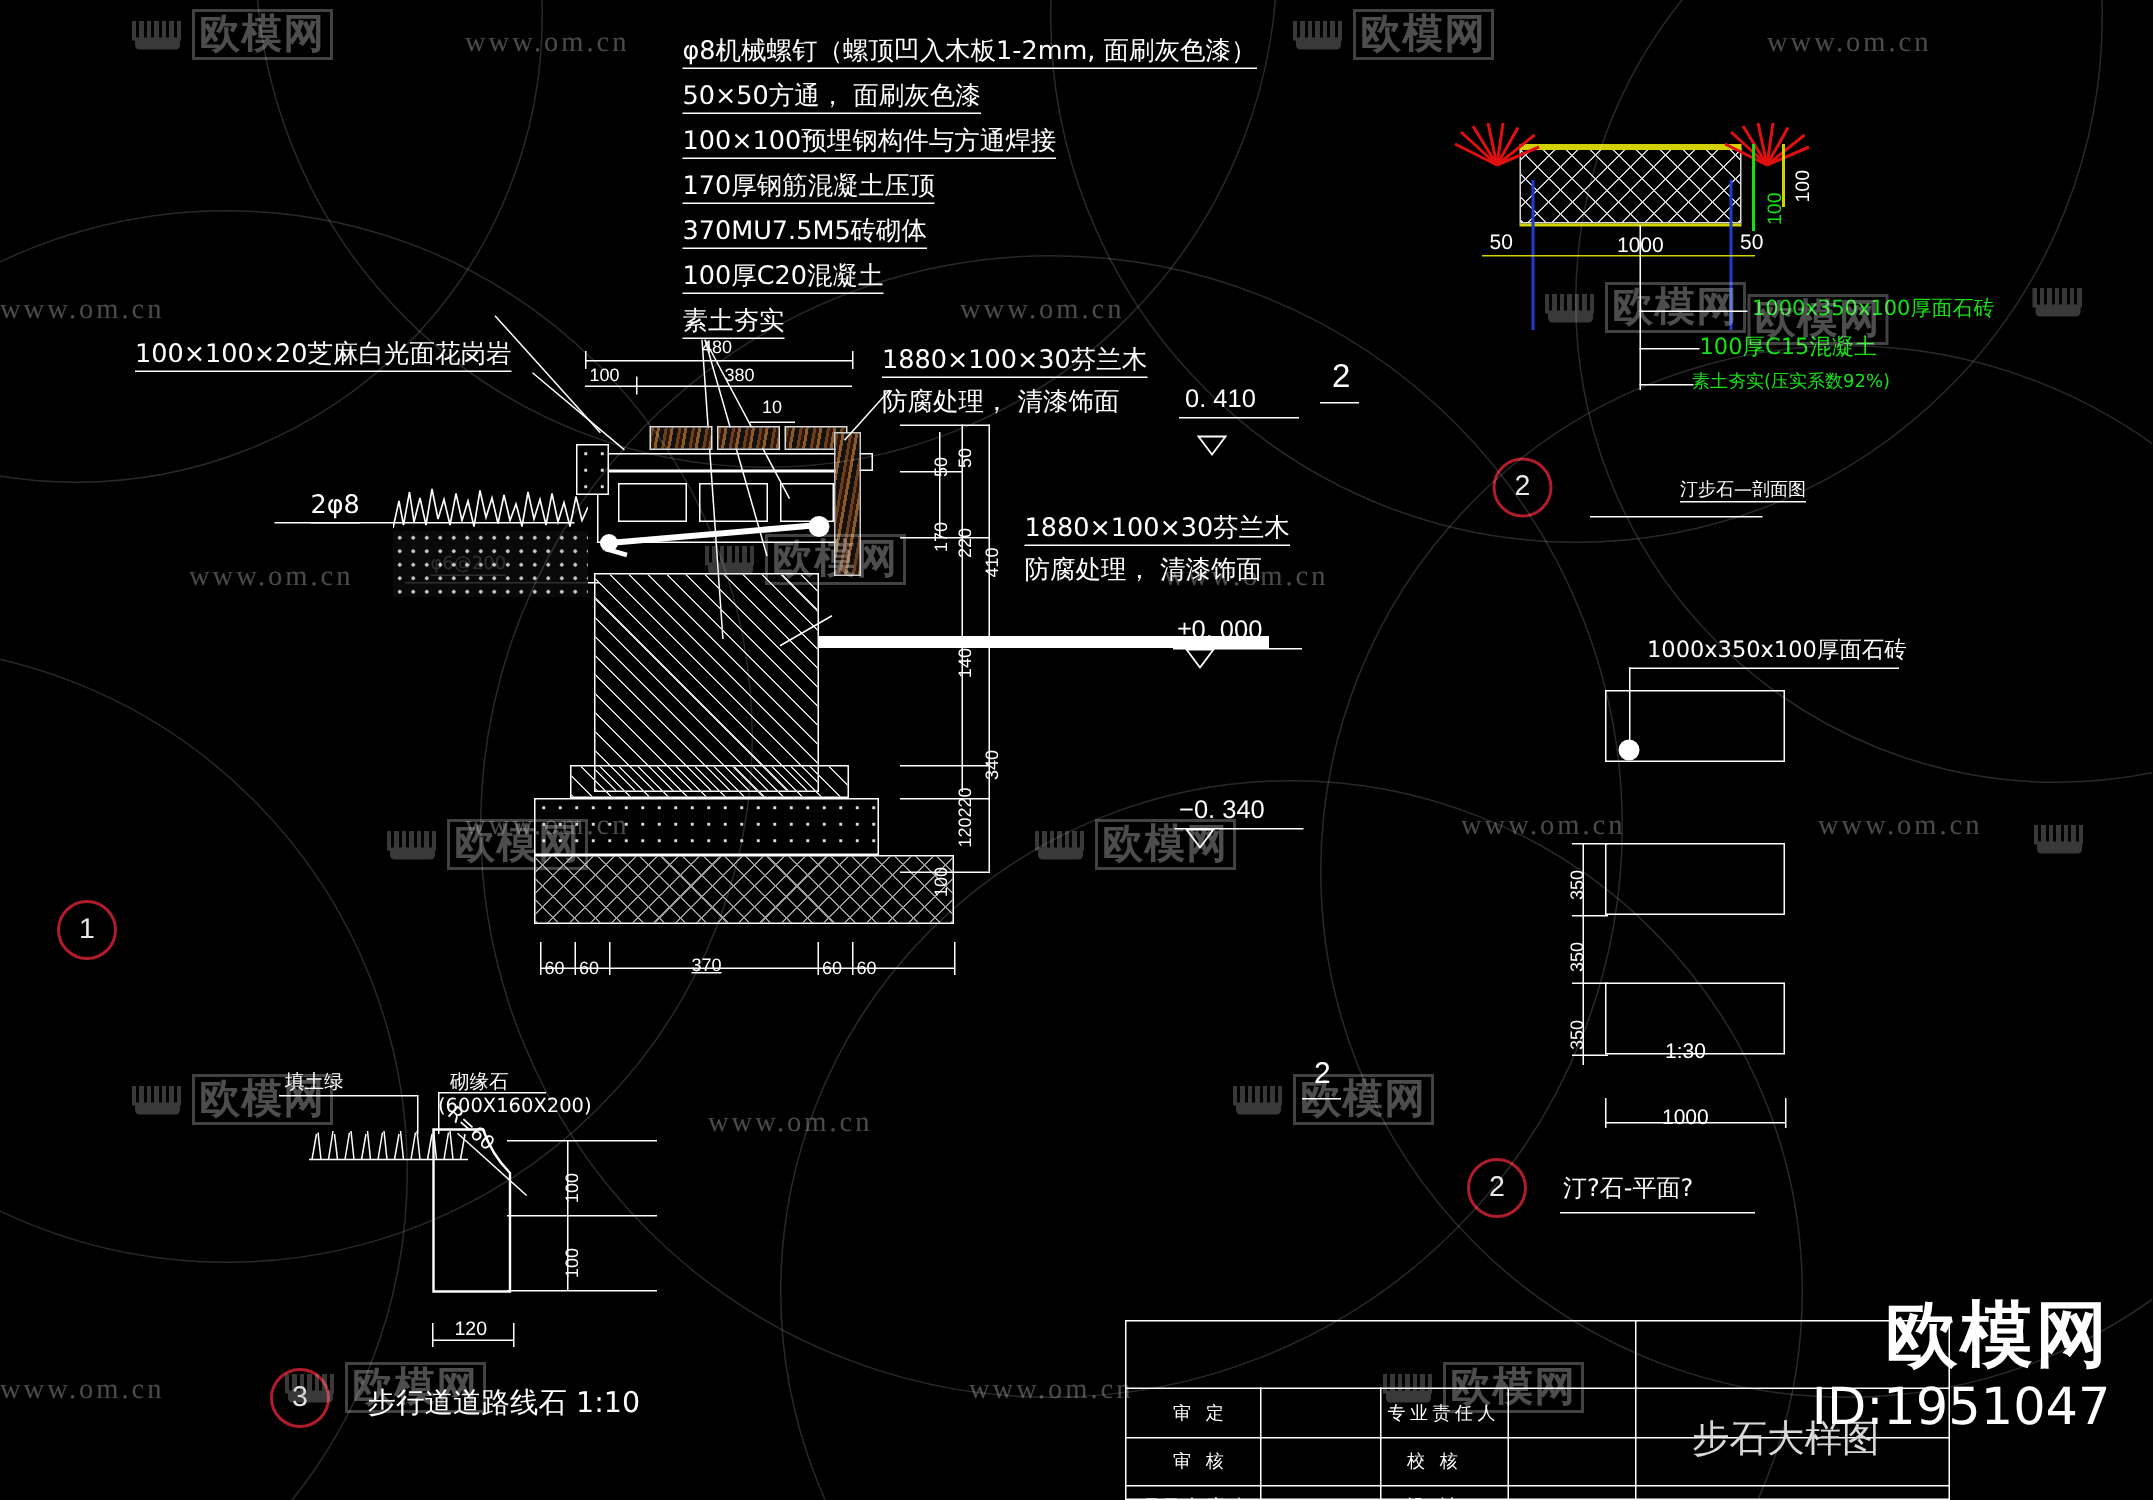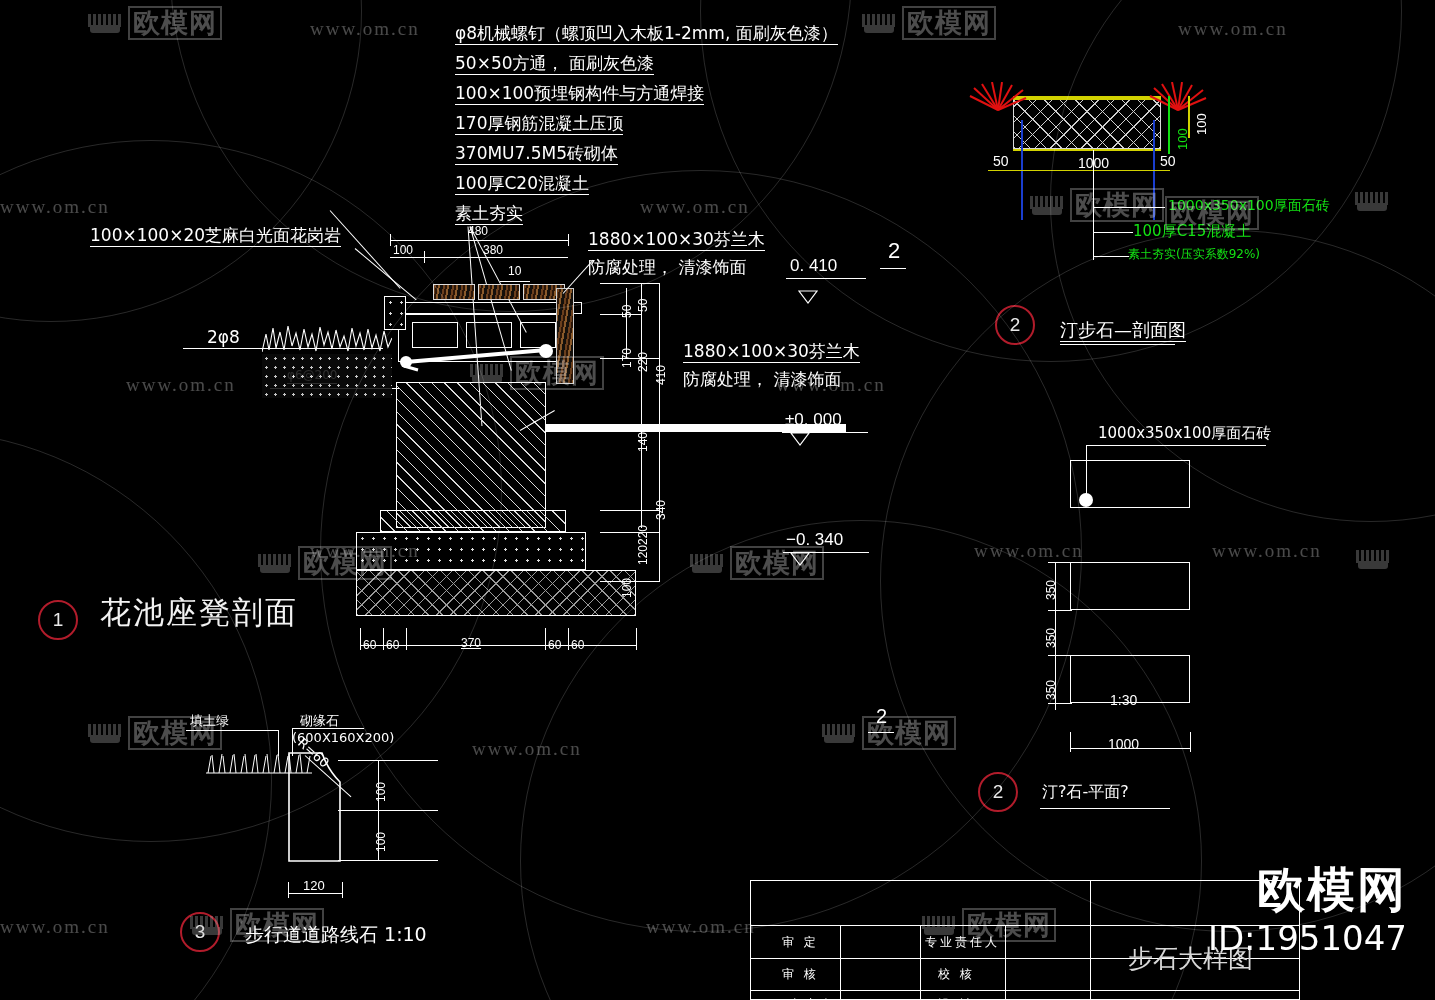--- a/index.html
+++ b/index.html
@@ -209,21 +209,20 @@
   <div class="vline" style="left:545px;top:628px;height:22px;"></div>
   <div class="vline" style="left:568px;top:628px;height:22px;"></div>
   <div class="vline" style="left:636px;top:628px;height:22px;"></div>
   <div class="dimtxt" style="left:363px;top:638px;">60</div>
   <div class="dimtxt" style="left:386px;top:638px;">60</div>
   <div class="dimtxt" style="left:461px;top:636px;text-decoration:underline;">370</div>
   <div class="dimtxt" style="left:548px;top:638px;">60</div>
   <div class="dimtxt" style="left:571px;top:638px;">60</div>
 
   <div class="bubble" style="left:38px;top:600px;">1</div>
-  <div class="title-cn" style="left:100px;top:592px;">花池座凳剖面</div>
 
   <div class="cad" style="left:888px;top:238px;font-size:22px;">2</div>
   <div class="lead" style="left:880px;top:268px;width:26px;"></div>
 
   <div>
     <div class="hatchX" style="position:absolute;left:1013px;top:99px;width:148px;height:50px;border:1px solid #d9d9d9;box-sizing:border-box;"></div>
     <div style="position:absolute;left:1013px;top:96px;width:148px;height:4px;background:#d2d200;"></div>
     <div style="position:absolute;left:1013px;top:149px;width:148px;height:2px;background:#d2d200;"></div>
 
     <div style="position:absolute;left:968px;top:82px;">
@@ -269,21 +268,21 @@
 
     <div class="note cn green sm" style="left:1168px;top:197px;font-size:14px;">1000x350x100厚面石砖</div>
     <div class="note cn green sm" style="left:1133px;top:222px;font-size:15px;">100厚C15混凝土</div>
     <div class="note cn green sm" style="left:1128px;top:246px;font-size:12px;">素土夯实(压实系数92%)</div>
     <div class="lead" style="left:1093px;top:207px;width:72px;"></div>
     <div class="lead" style="left:1093px;top:232px;width:40px;"></div>
     <div class="lead" style="left:1093px;top:256px;width:36px;"></div>
     <div class="vline" style="left:1093px;top:150px;height:110px;"></div>
   </div>
   <div class="bubble" style="left:995px;top:305px;">2</div>
-  <div class="cad cn" style="left:1060px;top:318px;font-size:18px;">
+  <div class="cad cn" style="left:1120px;top:318px;font-size:12px;">
     <span class="uline">汀步石—剖面图</span>
   </div>
   <div class="lead" style="left:1060px;top:344px;width:115px;"></div>
 
   <div>
     <div class="note cn" style="left:1098px;top:424px;font-size:15px;">1000x350x100厚面石砖</div>
     <div class="lead" style="left:1086px;top:445px;width:180px;"></div>
     <div class="vline" style="left:1086px;top:445px;height:55px;"></div>
     <div style="position:absolute;left:1079px;top:493px;width:14px;height:14px;background:#fff;border-radius:50%;"></div>
 

